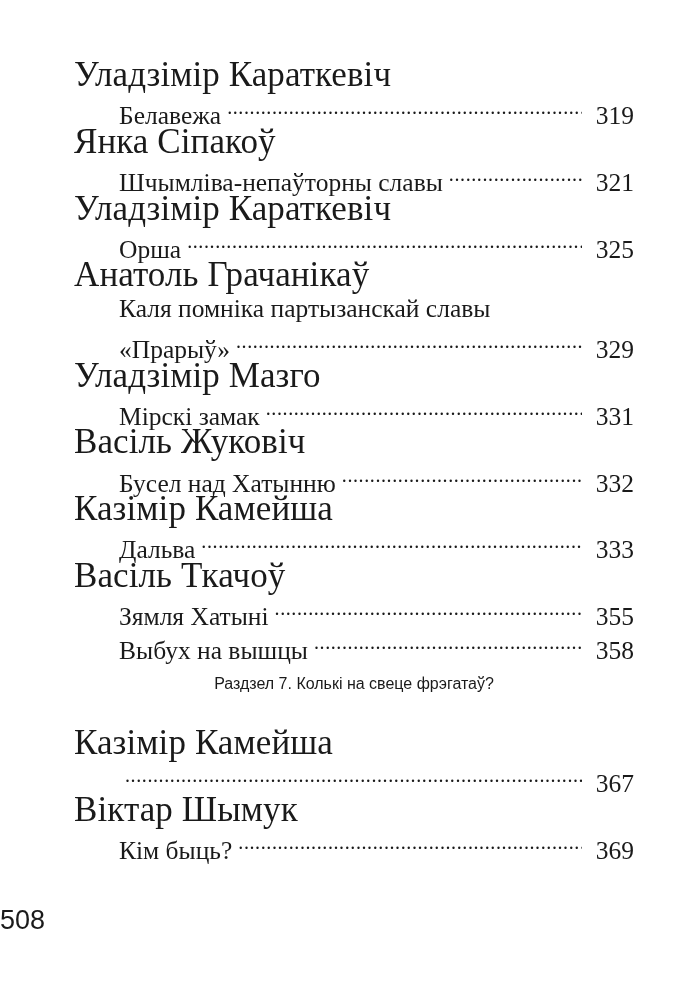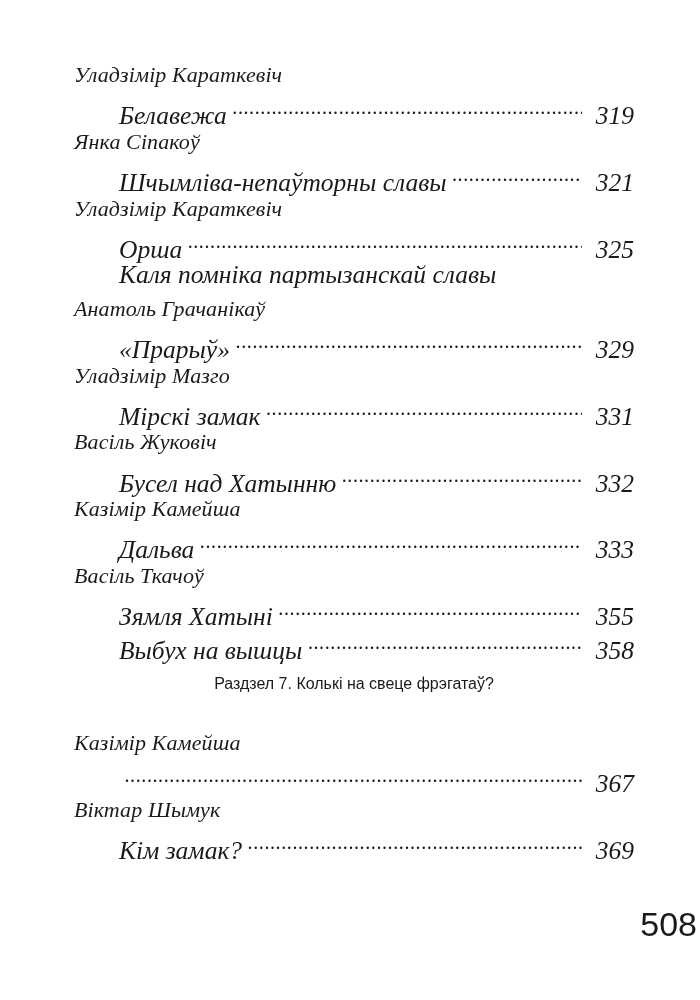--- a/index.html
+++ b/index.html
@@ -2,38 +2,38 @@
 <html><head>
   <meta charset="utf-8">
   <style>
     html, body { margin: 0; padding: 0; background: #ffffff; }
     body {
       width: 700px; height: 1000px; position: relative; overflow: hidden;
       font-family: "DejaVu Serif", "Liberation Serif", serif;
       color: #1a1a1a;
     }
     .page { position: absolute; left: 74px; top: 58px; width: 560px; }
-    .line { height: 33.4px; line-height: 33.4px; font-size: 23px; white-space: nowrap; font-style: italic; }
-    .author { font-family: "Liberation Serif", "DejaVu Serif", serif; font-size: 22px; letter-spacing: 0.1px; }
+    .line { height: 33.4px; line-height: 33.4px; font-size: 23px; white-space: nowrap; }
+    .author { font-family: "Liberation Serif", "DejaVu Serif", serif; font-size: 35px; letter-spacing: 0.1px; }
     .title-row { display: flex; align-items: baseline; padding-left: 45px; font-family: "Liberation Serif", "DejaVu Serif", serif; font-size: 25.5px; }
     .title-text { flex: 0 0 auto; }
     .leader { flex: 1 1 auto; overflow: hidden; margin: 0 4px 0 6px; position: relative; height: 33px; }
     .leader::after {
       content: ". . . . . . . . . . . . . . . . . . . . . . . . . . . . . . . . . . . . . . . . . . . . . . . . . . . . . . . . . . . . . . . . . . . . . . . . . . . . . . . . . . . . . . . . . . . . . . . . . . . . . . . .";
       position: absolute; left: 0; top: 0; white-space: nowrap; letter-spacing: -2.2px; font-size: 20px;
     }
     .page-num { flex: 0 0 auto; text-align: right; min-width: 48px; }
     .title-only { padding-left: 45px; font-family: "Liberation Serif", "DejaVu Serif", serif; font-size: 25.5px; }
     .section-heading {
       text-align: center; font-family: "Liberation Sans", "DejaVu Sans", sans-serif; font-weight: normal;
       font-size: 16px; height: 67px; line-height: 50px; padding-top: 0;
     }
     .folio {
-      position: absolute; left: 0; width: 697px; top: 905px; text-align: right;
-      font-family: "Liberation Sans", "DejaVu Sans", sans-serif; font-size: 34px; color: #1a1a1a;
+      position: absolute; left: 0; width: 697px; top: 905px; text-align: left;
+      font-family: "Liberation Sans", "DejaVu Sans", sans-serif; font-size: 27px; color: #1a1a1a;
     }
   </style>
 </head>
 <body>
 
 <div class="page">
 
   <div class="line author">Уладзімір Караткевіч</div>
   <div class="line title-row">
     <span class="title-text">Белавежа</span>
@@ -48,22 +48,22 @@
     <span class="page-num">321</span>
   </div>
 
   <div class="line author">Уладзімір Караткевіч</div>
   <div class="line title-row">
     <span class="title-text">Орша</span>
     <span class="leader"></span>
     <span class="page-num">325</span>
   </div>
 
+  <div class="line author">Анатоль Грачанікаў</div>
   <div class="line title-only">Каля помніка партызанскай славы</div>
-  <div class="line author">Анатоль Грачанікаў</div>
   <div class="line title-row">
     <span class="title-text">«Прарыў»</span>
     <span class="leader"></span>
     <span class="page-num">329</span>
   </div>
 
   <div class="line author">Уладзімір Мазго</div>
   <div class="line title-row">
     <span class="title-text">Мірскі замак</span>
     <span class="leader"></span>
@@ -100,20 +100,20 @@
   <div class="section-heading">Раздзел 7. Колькі на свеце фрэгатаў?</div>
 
   <div class="line author">Казімір Камейша</div>
   <div class="line title-row">
     <span class="leader"></span>
     <span class="page-num">367</span>
   </div>
 
   <div class="line author">Віктар Шымук</div>
   <div class="line title-row">
-    <span class="title-text">Кім замак?</span>
+    <span class="title-text">Кім быць?</span>
     <span class="leader"></span>
     <span class="page-num">369</span>
   </div>
 
 </div>
 
 <div class="folio">508</div>
 
 </body></html>

